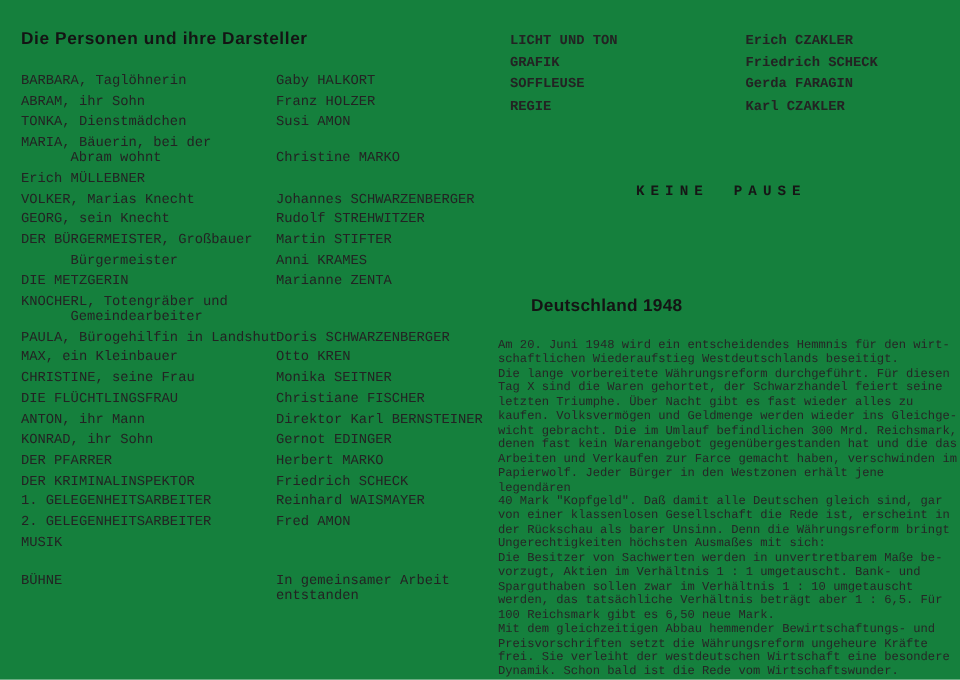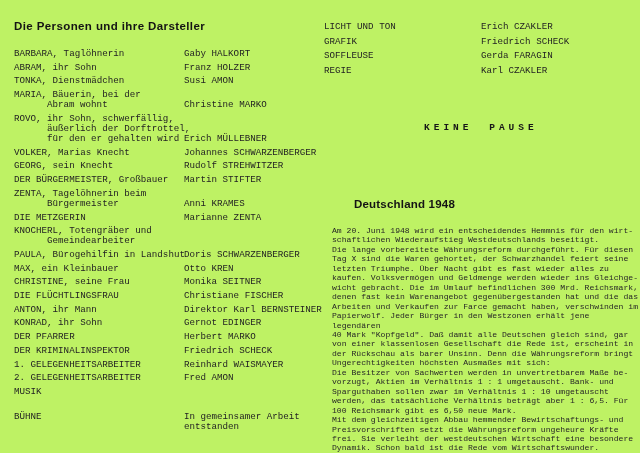--- a/index.html
+++ b/index.html
@@ -3,39 +3,39 @@
 <meta charset="utf-8">
 <style>
   html,body{margin:0;padding:0;}
   body{
     width:640px;height:453px;overflow:hidden;
     background:#fafaf7;
     font-family:"Liberation Mono","DejaVu Sans Mono",monospace;
     color:#232323;
     position:relative;
   }
-  .sheet{position:absolute;inset:0;background:#bef264;}
+  .sheet{position:absolute;inset:0;background:#15803d;}
 
   
   .left-page{position:absolute;left:14px;top:20px;width:320px;}
   .left-page h1{
     margin:0 0 17px 0;
     font-family:"Liberation Sans","DejaVu Sans",sans-serif;
     font-weight:bold;font-size:11.5px;color:#141414;letter-spacing:.4px;
     white-space:nowrap;
   }
   .cast-row{display:flex;align-items:flex-end;margin-bottom:3.6px;}
   .cast-row.top{align-items:flex-start;}
   .cast-row.gap{margin-top:15px;}
   .role{width:170px;flex:0 0 170px;font-size:9.2px;line-height:10.1px;white-space:nowrap;}
   .role .cont{padding-left:33px;}
   .actor{font-size:9.2px;line-height:10.1px;white-space:nowrap;}
 
   
-  .credits{position:absolute;left:324px;top:22px;width:290px;}
+  .credits{position:absolute;left:340px;top:22px;width:290px;font-weight:bold;}
   .credit-row{display:flex;margin-bottom:4.4px;}
   .credit-label{width:157px;flex:0 0 157px;font-size:9.2px;line-height:10.3px;white-space:nowrap;}
   .credit-name{font-size:9.2px;line-height:10.3px;white-space:nowrap;}
 
   .pause{
     position:absolute;left:424px;top:122px;
     font-size:9.5px;font-weight:bold;color:#161616;
     letter-spacing:4px;word-spacing:7px;white-space:nowrap;
   }
   .h1948{
@@ -86,25 +86,20 @@
         <div class="cast-row">
           <div class="role">
             <div>MARIA, Bäuerin, bei der</div>
             <div class="cont">Abram wohnt</div>
           </div>
           <div class="actor">
             <div>Christine MARKO</div>
           </div>
         </div>
         <div class="cast-row">
-          <div class="role">
-            <div>ROVO, ihr Sohn, schwerfällig,</div>
-            <div class="cont">äußerlich der Dorftrottel,</div>
-            <div class="cont">für den er gehalten wird</div>
-          </div>
           <div class="actor">
             <div>Erich MÜLLEBNER</div>
           </div>
         </div>
         <div class="cast-row">
           <div class="role">
             <div>VOLKER, Marias Knecht</div>
           </div>
           <div class="actor">
             <div>Johannes SCHWARZENBERGER</div>
@@ -121,21 +116,20 @@
         <div class="cast-row">
           <div class="role">
             <div>DER BÜRGERMEISTER, Großbauer</div>
           </div>
           <div class="actor">
             <div>Martin STIFTER</div>
           </div>
         </div>
         <div class="cast-row">
           <div class="role">
-            <div>ZENTA, Tagelöhnerin beim</div>
             <div class="cont">Bürgermeister</div>
           </div>
           <div class="actor">
             <div>Anni KRAMES</div>
           </div>
         </div>
         <div class="cast-row">
           <div class="role">
             <div>DIE METZGERIN</div>
           </div>

